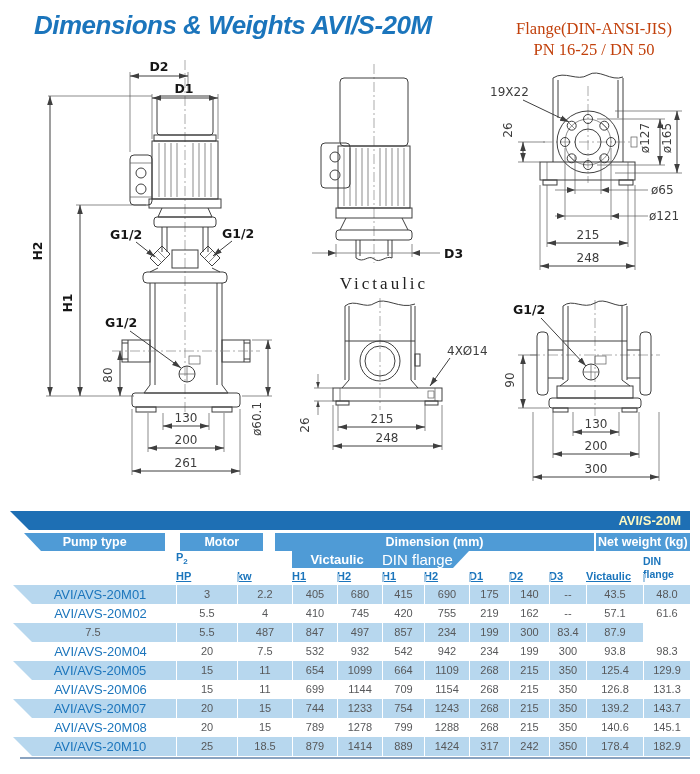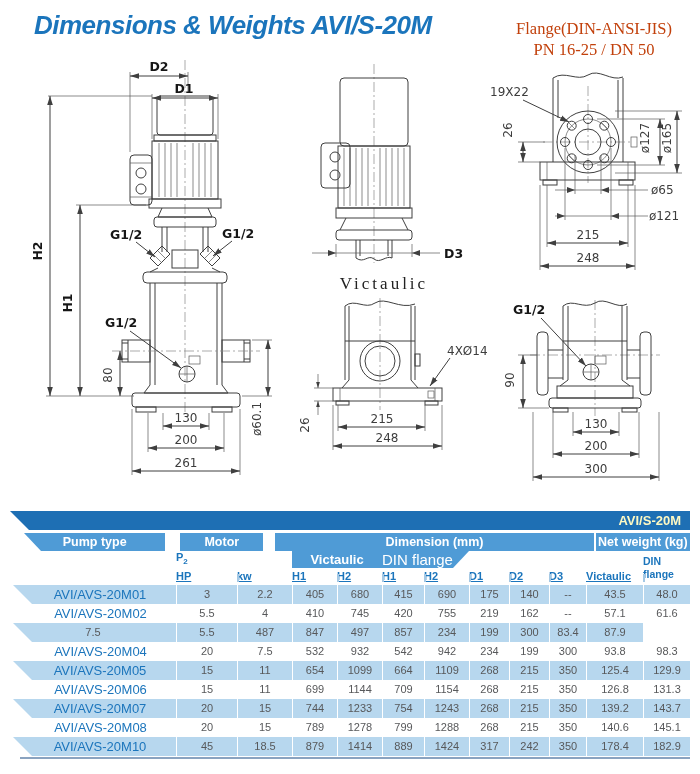--- a/index.html
+++ b/index.html
@@ -460,21 +460,21 @@
         <div class="td">799</div>
         <div class="td">1288</div>
         <div class="td">268</div>
         <div class="td">215</div>
         <div class="td">350</div>
         <div class="td">140.6</div>
         <div class="td">145.1</div>
       </div>
       <div class="trow stripe">
         <div class="td pt">AVI/AVS-20M10</div>
-        <div class="td">45</div>
+        <div class="td">25</div>
         <div class="td">18.5</div>
         <div class="td">879</div>
         <div class="td">1414</div>
         <div class="td">889</div>
         <div class="td">1424</div>
         <div class="td">317</div>
         <div class="td">242</div>
         <div class="td">350</div>
         <div class="td">178.4</div>
         <div class="td">182.9</div>

